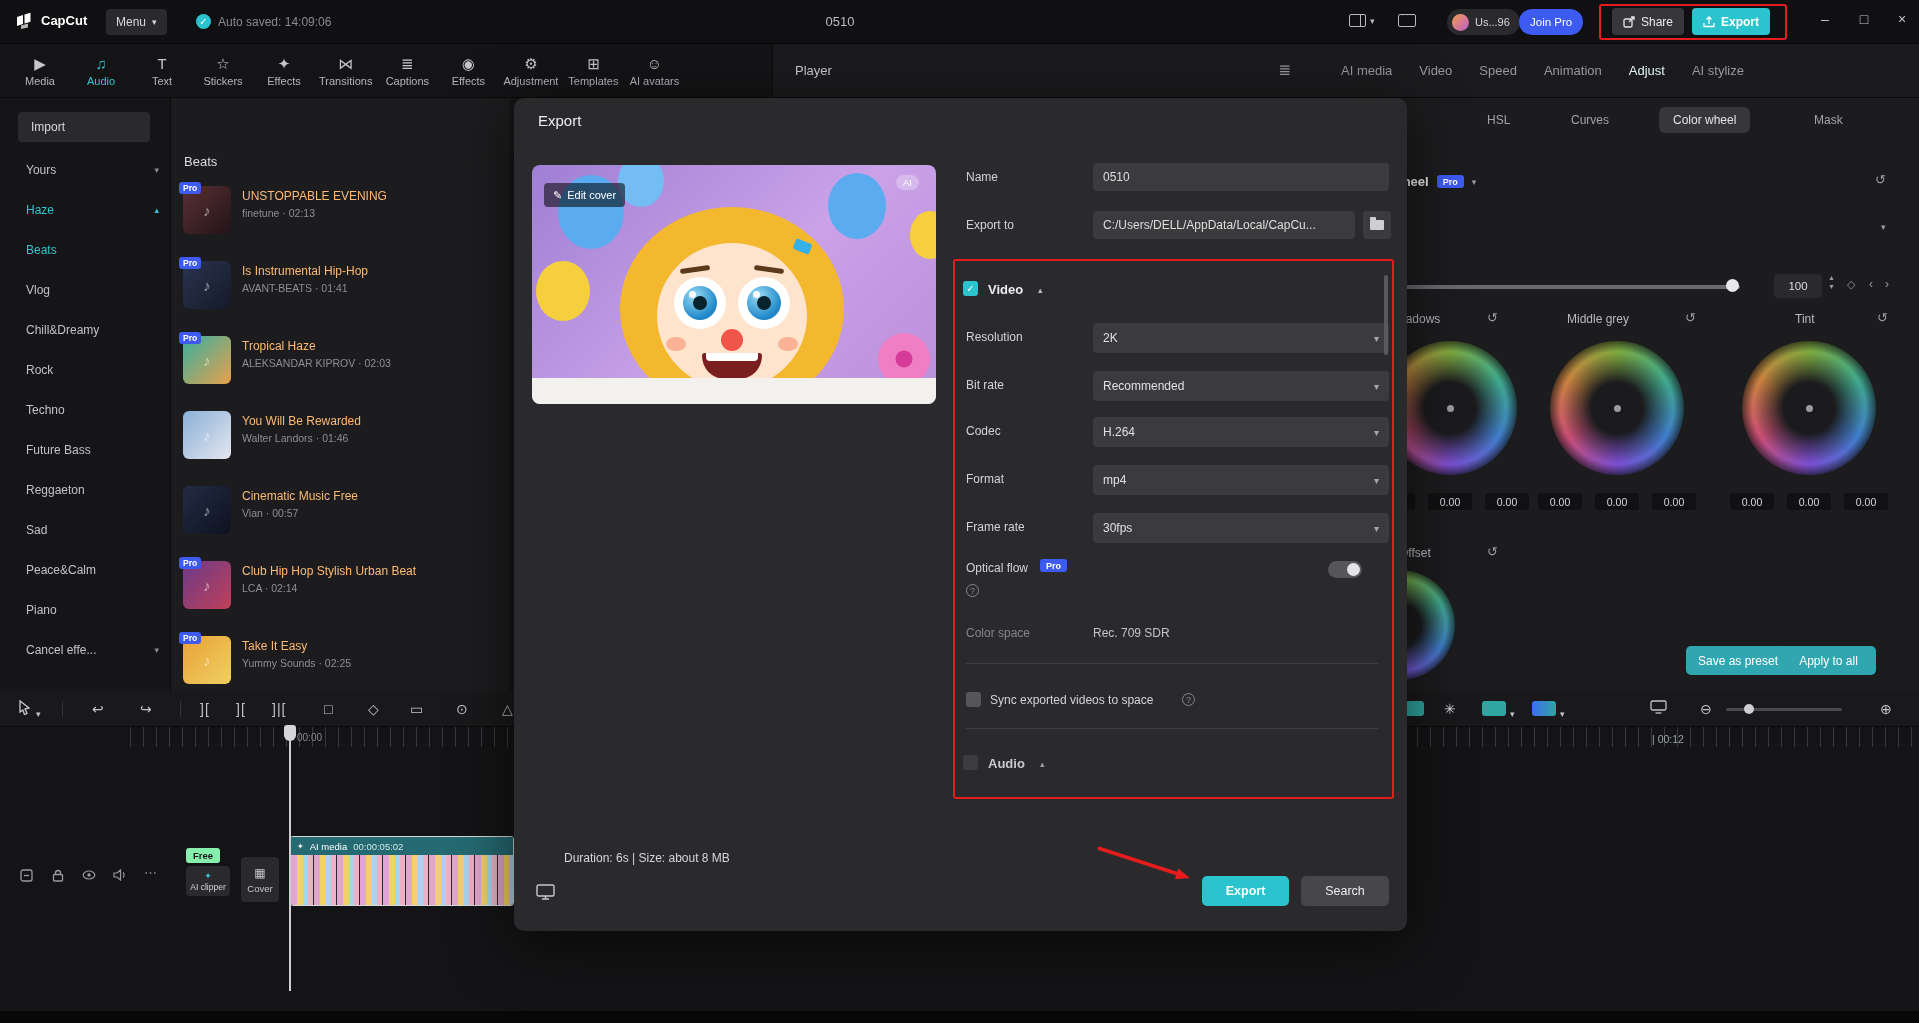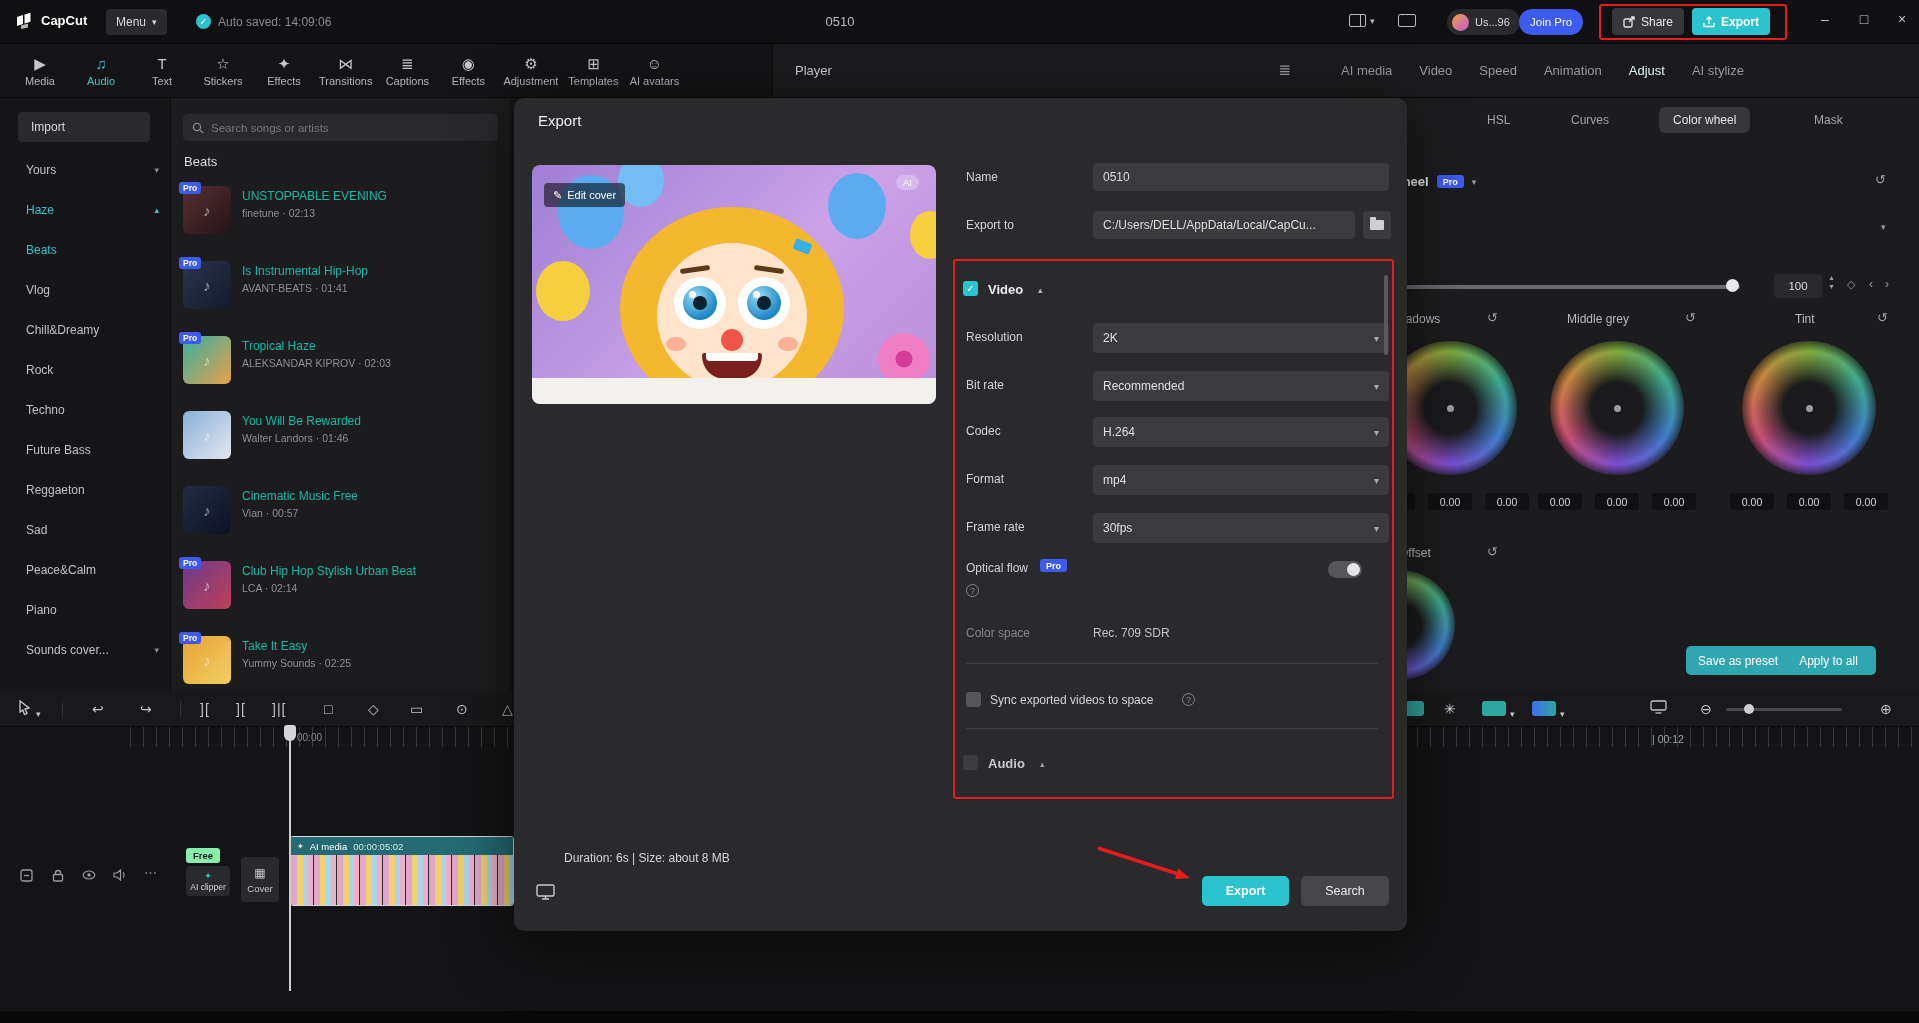--- a/index.html
+++ b/index.html
@@ -49,21 +49,21 @@
 
 .music-panel{position:absolute;left:171px;top:98px;width:339px;height:593px;background:#1c1c1e;overflow:hidden}
 .search-box{position:absolute;left:12px;top:16px;width:315px;height:27px;background:#2a2a2d;border-radius:5px;display:flex;align-items:center;padding:0 9px;gap:7px}
 .search-box input{flex:1;background:transparent;border:0;outline:0;color:#cfcfd3;font-size:11.5px;font-family:"Liberation Sans",sans-serif}
 .search-box input::placeholder{color:#77777c}
 .m-section{position:absolute;left:13px;top:56px;font-size:13px;color:#dcdcdf}
 .m-list{position:absolute;left:0;top:78px;width:339px}
 .m-item{display:flex;gap:11px;padding:10px 12px;height:75px;align-items:flex-start}
 .m-thumb{width:48px;height:48px;border-radius:6px;position:relative;flex:none;display:flex;align-items:center;justify-content:center;color:rgba(255,255,255,.55);font-size:15px}
 .pro-tag{position:absolute;left:-4px;top:-4px;background:#3d5af1;color:#fff;font-size:8.5px;padding:1px 4px;border-radius:3px;font-weight:bold}
-.m-title{color:#14b8a6;font-size:12px;margin-top:3px;white-space:nowrap;overflow:hidden;max-width:250px}
+.m-title{color:#fdba74;font-size:12px;margin-top:3px;white-space:nowrap;overflow:hidden;max-width:250px}
 .m-meta{color:#8e8e93;font-size:10.5px;margin-top:4px}
 .art-0{background:linear-gradient(135deg,#5a3034,#231418)}
 .art-1{background:linear-gradient(135deg,#2a3450,#141a28)}
 .art-2{background:linear-gradient(135deg,#35b0a0,#e8a04a)}
 .art-3{background:linear-gradient(135deg,#8ab0d8,#e4e7ef)}
 .art-4{background:linear-gradient(135deg,#232c44,#0d1220)}
 .art-5{background:linear-gradient(135deg,#6a3a8a,#c04058)}
 .art-6{background:linear-gradient(135deg,#e8a03a,#f0d060)}
 
 
@@ -303,34 +303,27 @@
     <div class="side-item">
         <span>Sad</span>
       </div>
     <div class="side-item">
         <span>Peace&amp;Calm</span>
       </div>
     <div class="side-item">
         <span>Piano</span>
       </div>
     <div class="side-item">
-        <span>Sounds cover...</span>
+        <span>Cancel effe...</span>
         <span class="chev">▾</span>
       </div>
   </div>
 </div>
 
 <div class="music-panel">
-  <div class="search-box">
-    <svg width="12" height="12" viewBox="0 0 12 12">
-        <circle cx="5" cy="5" r="3.6" fill="none" stroke="#88888d" stroke-width="1.3"></circle>
-        <path d="M8 8 L11 11" stroke="#88888d" stroke-width="1.3"></path>
-      </svg>
-    <input type="text" placeholder="Search songs or artists" style="">
-  </div>
   <div class="m-section">Beats</div>
   <div class="m-list">
     <div class="m-item">
       <div class="m-thumb art-0">♪<span class="pro-tag">Pro</span></div>
       <div>
           <div class="m-title">UNSTOPPABLE EVENING</div>
           <div class="m-meta">finetune · 02:13</div>
         </div>
     </div>
     <div class="m-item">

